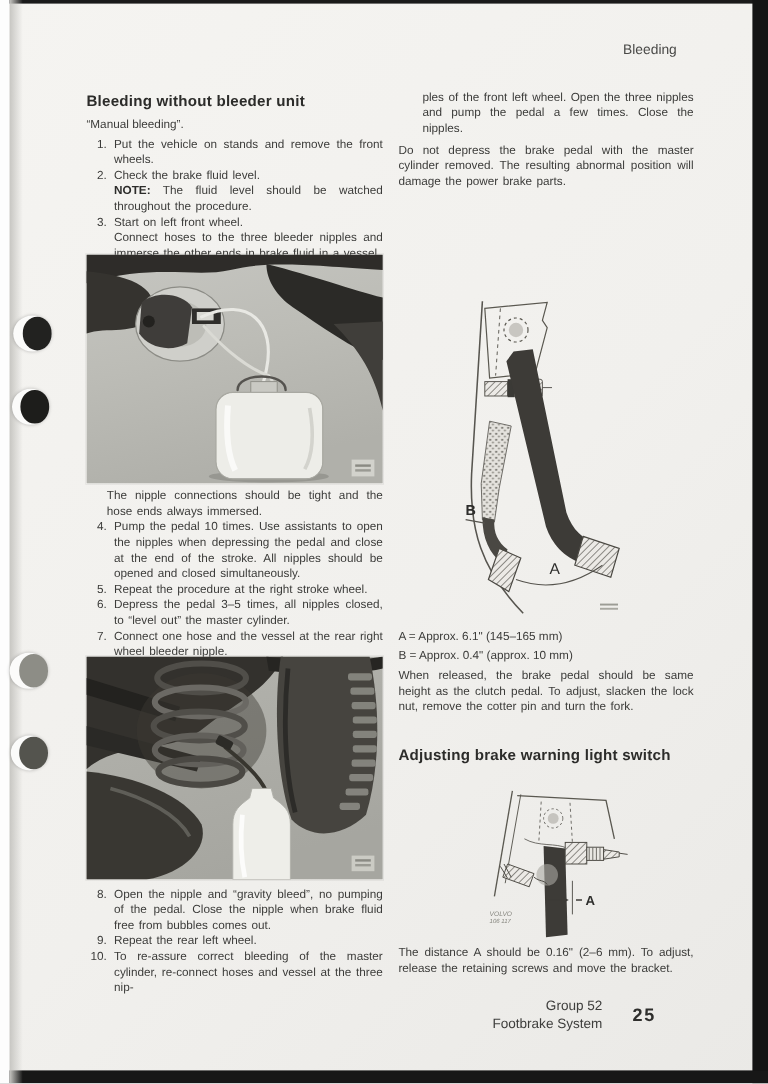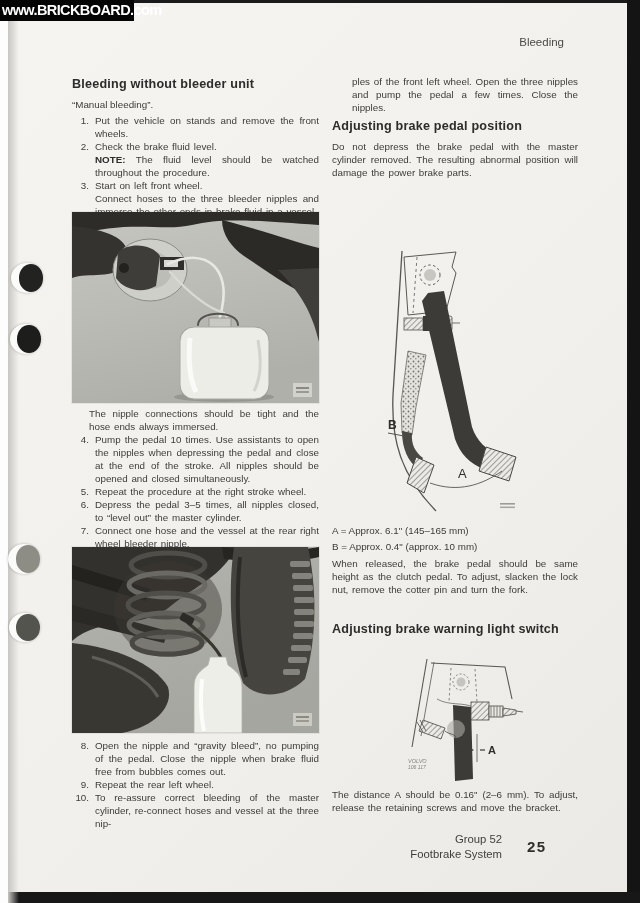--- a/index.html
+++ b/index.html
@@ -60,23 +60,20 @@
 <body>
 
 <div class="page">
 
   <div class="edge-top"></div>
   <div class="edge-right"></div>
   <div class="edge-bottom"></div>
   <div class="left-white"></div>
   <div class="left-shade"></div>
 
-  <div class="banner">
-    <span>www.BRICKBOARD.com</span>
-  </div>
 
   <div class="hole" style="left:11px;top:263px;width:32px;height:30px;--hc:#222220;"></div>
   <div class="hole" style="left:10px;top:324px;width:31px;height:30px;--hc:#1d1d1b;"></div>
   <div class="hole" style="left:8px;top:544px;width:32px;height:30px;--hc:#8d8d86;"></div>
   <div class="hole" style="left:9px;top:613px;width:31px;height:29px;--hc:#54544e;"></div>
 
   <div class="running-header">Bleeding</div>
 
   <div class="blk" style="left:72px;top:77px;width:247px;">
     <h2>Bleeding without bleeder unit</h2>
@@ -234,21 +231,20 @@
     </div>
     <div class="step">
       <span class="num">10.</span>
       <div class="stx">To re-assure correct bleeding of the master cylinder, re-connect hoses and vessel at the three nip-</div>
     </div>
   </div>
 
   <div class="blk jtext" style="left:352px;top:75px;width:226px;">ples of the front left wheel. Open the three nipples and pump the pedal a few times. Close the nipples.</div>
 
   <div class="blk" style="left:332px;top:119px;width:246px;">
-    <h2>Adjusting brake pedal position</h2>
     <div class="jtext">Do not depress the brake pedal with the master cylinder removed. The resulting abnormal position will damage the power brake parts.</div>
   </div>
 
   <svg class="photo" style="left:372px;top:245px;box-shadow:none;" width="178" height="272" viewBox="0 0 178 272">
     <defs>
       <pattern id="hp1" width="4" height="4" patternUnits="userSpaceOnUse" patternTransform="rotate(45)">
         <rect width="4" height="4" fill="#eceae6"></rect>
         <line x1="0" y1="0" x2="0" y2="4" stroke="#67655f" stroke-width="1.2"></line>
       </pattern>
       <pattern id="stip" width="5" height="5" patternUnits="userSpaceOnUse">

